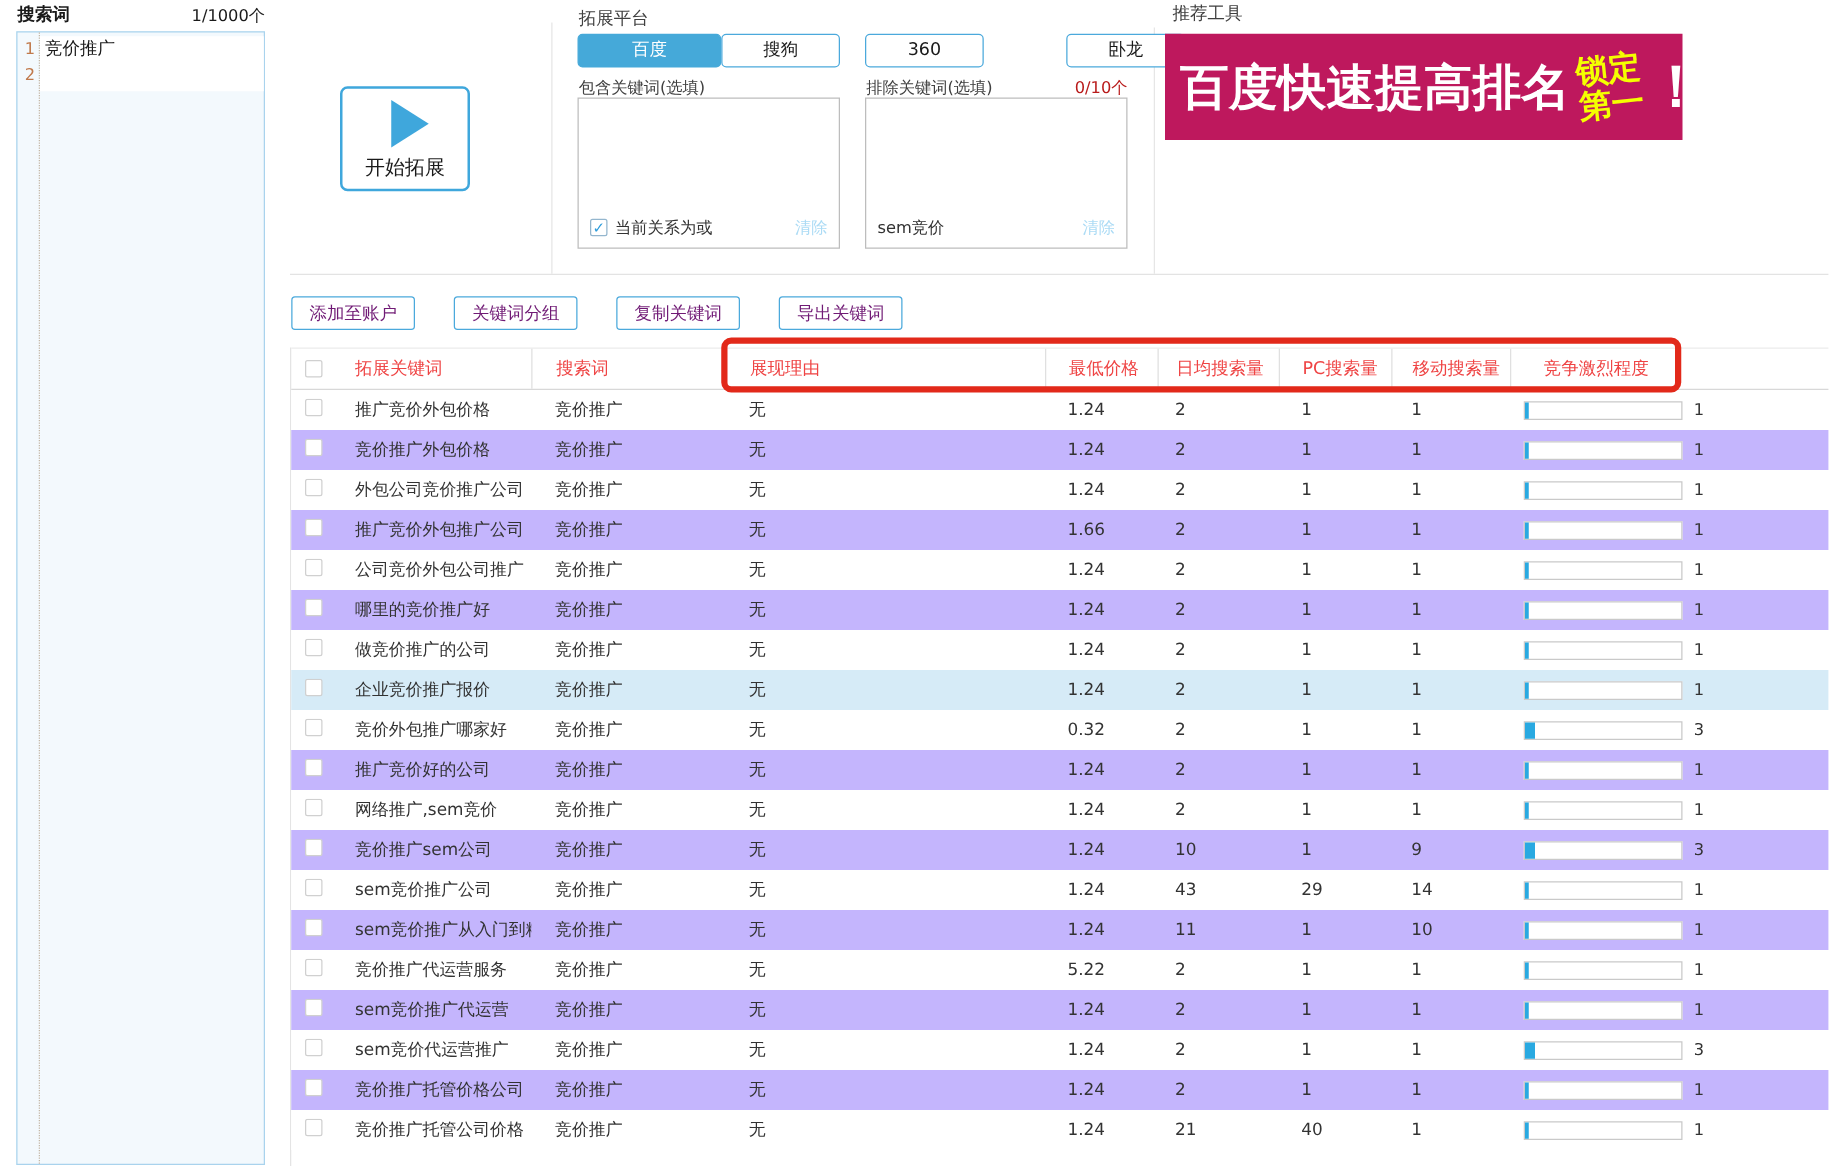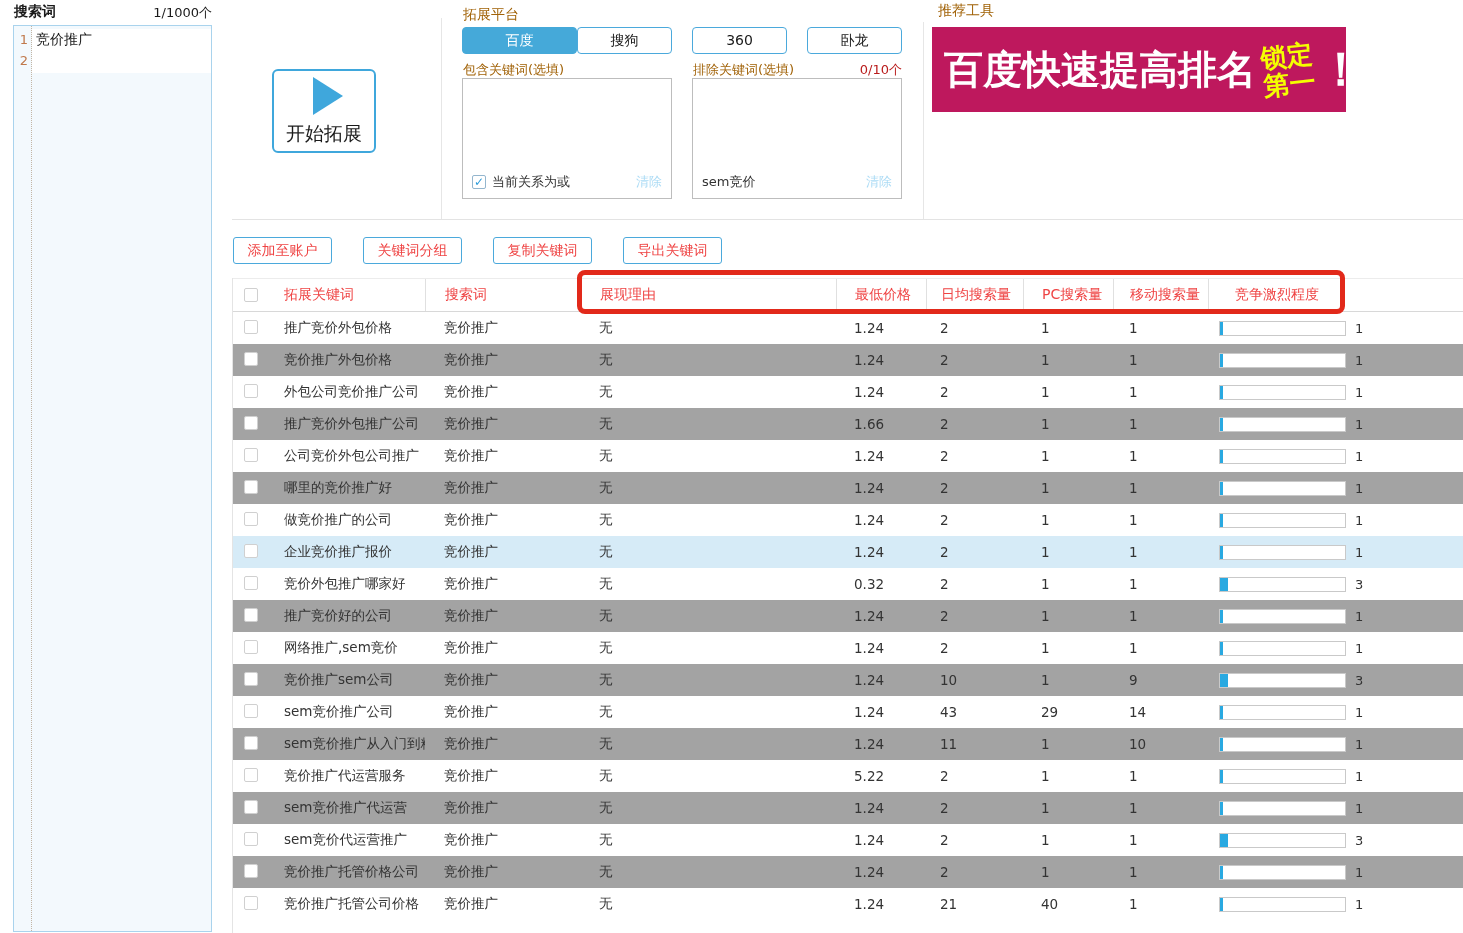--- a/index.html
+++ b/index.html
@@ -23,24 +23,24 @@
   .vdiv1 { left:441px; top:18px; height:201px; }
   .vdiv2 { left:923px; top:22px; height:197px; }
   .hdiv { position:absolute; left:232px; top:219px; width:1231px; height:1px; background:#E3E3E3; }
 
   
   .start-btn { position:absolute; left:272px; top:69px; width:104px; height:84px;
                border:2px solid #3FA7DC; border-radius:6px; background:#fff; cursor:pointer;
                display:flex; flex-direction:column; align-items:center; justify-content:center; }
   .play-tri { width:0; height:0; border-left:30px solid #3FA7DC;
               border-top:19px solid transparent; border-bottom:19px solid transparent; margin:2px 0 6px 8px; }
-  .start-label { font-size:19px; color:#1a1a1a; }
-
-  
-  .section-label { position:absolute; font-size:14px; color:#a16207;text-align:right; }
+  .start-label { font-size:16px; color:#1a1a1a; }
+
+  
+  .section-label { position:absolute; font-size:14px; color:#404040;text-align:right; }
   .platform-btn { position:absolute; top:27px; height:27px; width:95px; border:1px solid #4BA9DC;
                   border-radius:4px; background:#fff; color:#1a1a1a; font-size:14px;
                   font-family:inherit; cursor:pointer; line-height:25px; text-align:center; }
   .platform-btn.active { background:#45A9D9; border-color:#45A9D9; color:#fff; }
 
   .kw-box { position:absolute; top:78px; width:210px; height:121px; border:1px solid #BDBDBD; background:#fff; }
   .kw-box-bottom { position:absolute; left:9px; right:9px; bottom:7px; display:flex;
                    align-items:center; justify-content:space-between; font-size:13px; }
   .rel-group { display:flex; align-items:center; }
   .cbx { width:14px; height:14px; border:1px solid #94B6CE; border-radius:2px; background:#fff;
@@ -52,37 +52,37 @@
   
   .banner { position:absolute; left:932px; top:27px; width:414px; height:85px; background:#be185d;
             display:flex; align-items:center; padding:0 8px 0 12px; cursor:pointer; overflow:hidden; }
   .banner-main { color:#fff; font-weight:bold; font-size:39px; white-space:nowrap; letter-spacing:0; }
   .banner-sub { display:flex; flex-direction:column; color:#F4FF00; font-weight:bold; font-size:26px;
                 line-height:28px; transform:rotate(-6deg); margin:0 2px 0 6px; white-space:nowrap; }
   .banner-ex { color:#fff; font-weight:bold; font-size:46px; margin-left:2px; }
 
   
   .tool-btn { position:absolute; top:237px; width:99px; height:27px; border:1px solid #4BA9DC;
-              border-radius:3px; background:#fff; color:#ef4444; font-size:14px; font-family:inherit;
+              border-radius:3px; background:#fff; color:#701a75; font-size:14px; font-family:inherit;
               cursor:pointer; }
 
   
   .ktable { position:absolute; left:232px; top:278px; width:1231px; height:655px; border-left:1px solid #E4E4E4; }
   .grid-cols { display:grid; grid-template-columns:32px 160px 154px 257px 90px 97px 90px 95px 1fr; }
   .thead { height:34px; border-top:1px solid #ECECEC; border-bottom:1px solid #D8D8D8;
            font-size:14px; color:#ef4444; }
   .th { height:100%; display:flex; align-items:center; white-space:nowrap; }
   .th.sep { border-left:1px solid #E0E0E0; }
   .pad-check { padding-left:11px; }
   .pad-kw { padding-left:19px; } .pad-sw { padding-left:19px; } .pad-reason { padding-left:20px; }
   .pad-price { padding-left:18px; } .pad-daily { padding-left:14px; } .pad-pc { padding-left:18px; }
   .pad-mobile { padding-left:16px; } .pad-comp { padding-left:26px; }
 
   .row { height:32px; align-items:center; font-size:13.5px; color:#333; background:#fff; cursor:default; }
-  .row.alt { background:#a3a3a3; }
+  .row.alt { background:#c4b5fd; }
   .row.highlighted { background:#D6EBF7; }
   .cell { white-space:nowrap; overflow:hidden; }
   .cb { width:14px; height:14px; border:1px solid #D0D0D0; border-radius:2px; background:#fff;
         display:inline-block; cursor:pointer; }
   .cell-check { padding-left:11px; }
   .cell-comp { display:flex; align-items:center; padding-left:11px; overflow:visible; }
   .bar { position:relative; width:127px; height:15px; border:1px solid #C9C9C9; background:#fff;
          display:inline-block; flex:none; }
   .bar-fill { position:absolute; left:0; top:0; bottom:0; background:#29A9E1; }
   .comp-num { margin-left:9px; font-size:13px; color:#333; }
@@ -117,21 +117,21 @@
 
   <div class="start-btn">
     <span class="play-tri"></span>
     <span class="start-label">开始拓展</span>
   </div>
 
   <div class="section-label" style="left:463px; top:6px;">拓展平台</div>
   <button class="platform-btn active" style="left:462px; width:115px;">百度</button>
   <button class="platform-btn" style="left:577px;">搜狗</button>
   <button class="platform-btn" style="left:692px;">360</button>
-  <button class="platform-btn" style="left:807px;">卧龙</button>
+  <button class="platform-btn" style="left:853px;">卧龙</button>
 
   <div class="section-label" style="left:463px; top:61px; font-size:13px;">包含关键词(选填)</div>
   <div class="section-label" style="left:693px; top:61px; font-size:13px;">排除关键词(选填)</div>
   <div class="counter-right" style="left:830px; top:61px; width:72px;">0/10个</div>
 
   <div class="kw-box" style="left:462px;">
     <div class="kw-box-bottom">
       <span class="rel-group">
         <span class="cbx">✓</span>
         <span>当前关系为或</span>

